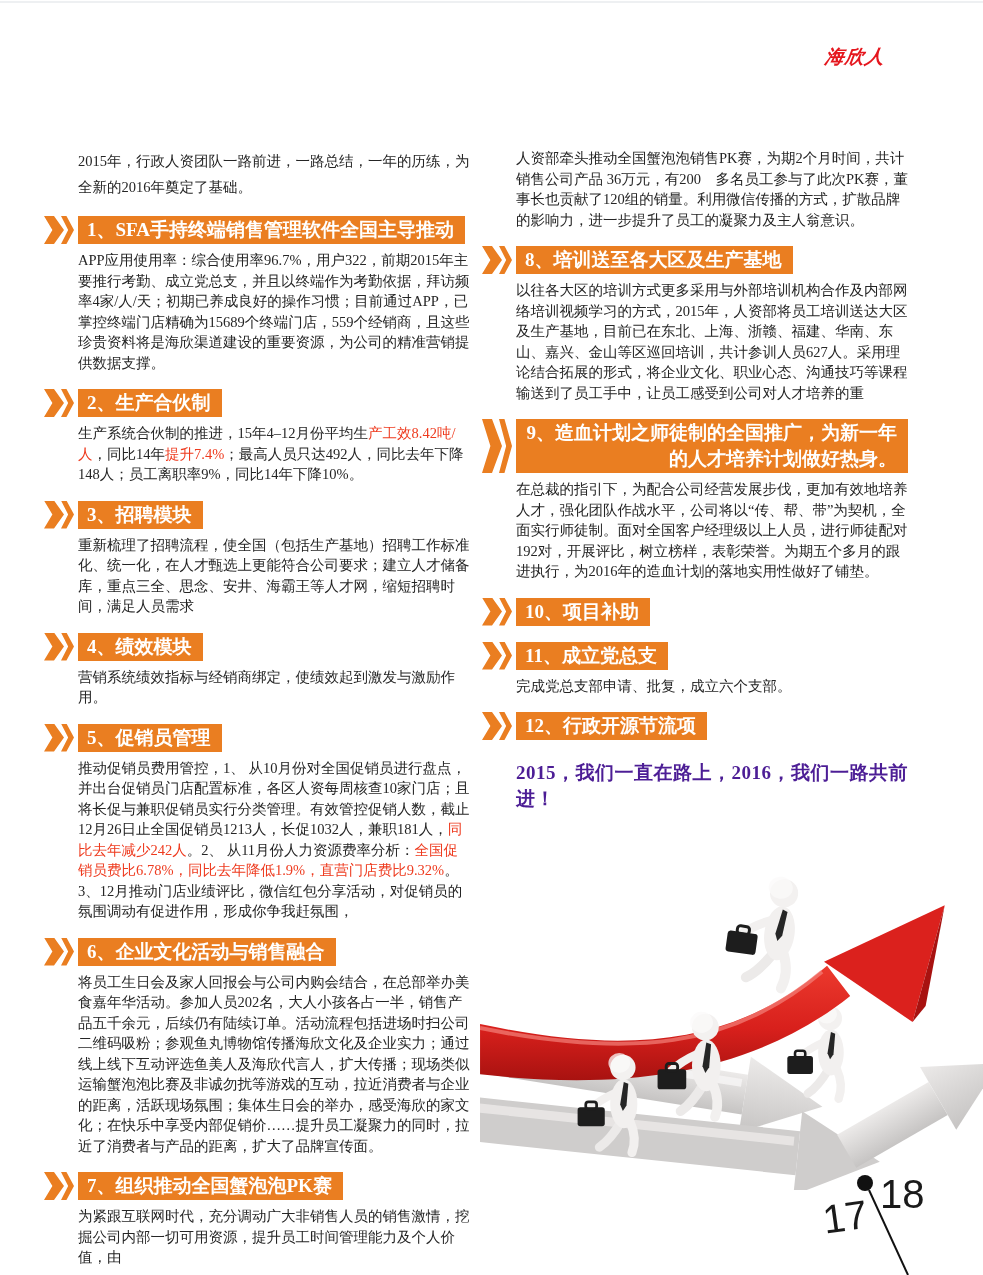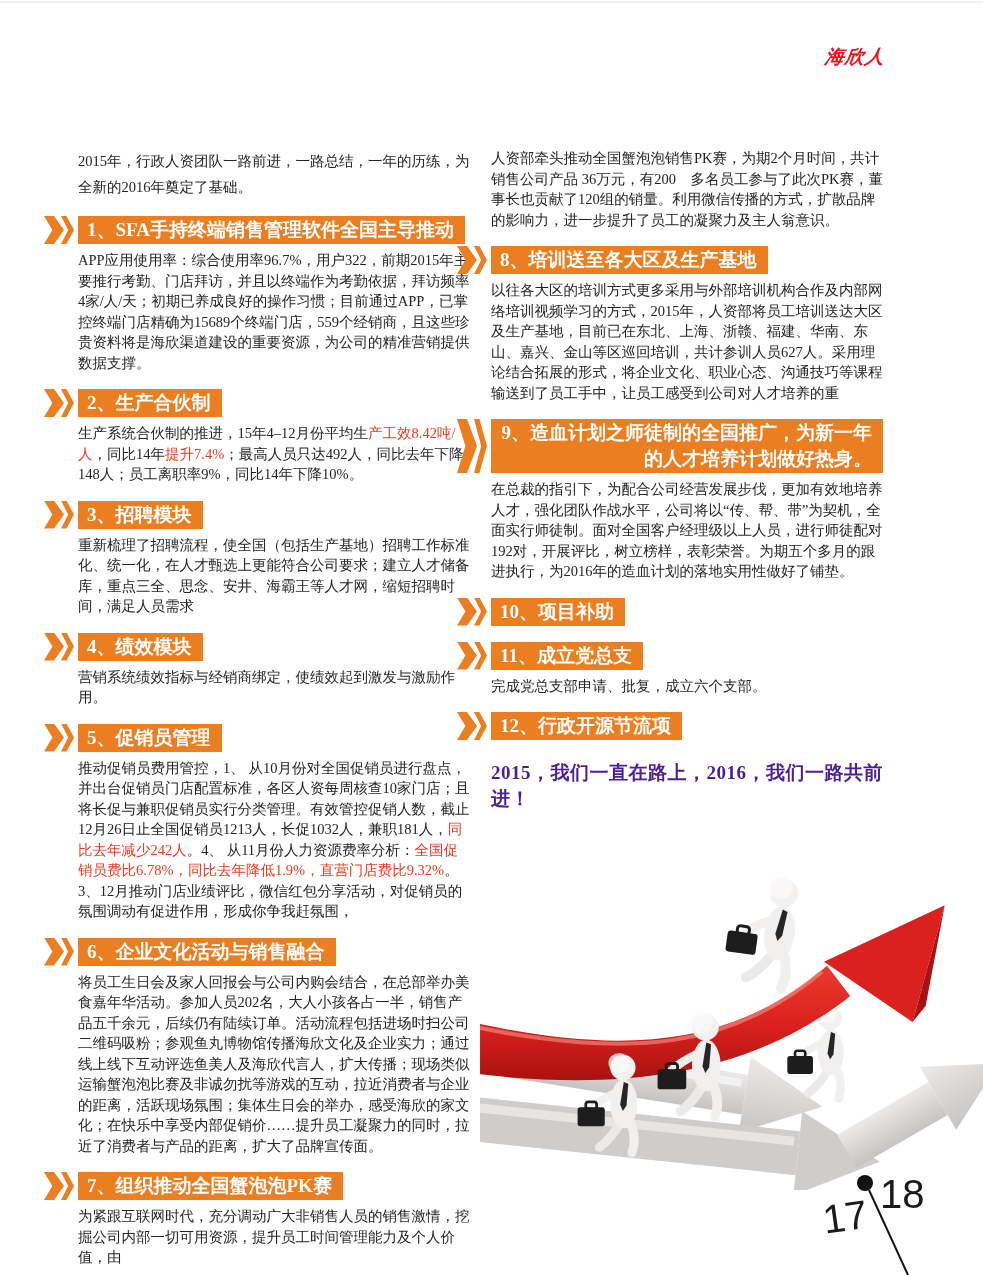--- a/index.html
+++ b/index.html
@@ -3,21 +3,21 @@
 <meta charset="utf-8">
 <style>
   html,body{margin:0;padding:0;background:#ffffff;}
   .page{position:relative;width:983px;height:1275px;background:#fff;overflow:hidden;
         font-family:"Liberation Sans","DejaVu Sans",sans-serif;color:#252525;}
   .topline{position:absolute;top:1px;left:0;width:983px;height:2px;background:#eef0f2;}
   .logo{position:absolute;left:825px;top:44px;font-size:19px;font-weight:bold;
         font-style:italic;color:#e5171e;letter-spacing:1px;transform:skewX(-8deg);}
   .col{position:absolute;top:148px;width:392px;font-family:Liberation Serif, serif;}
   .col-left{left:78px;}
-  .col-right{left:491px;}
+  .col-right{left:516px;}
   .intro,.lead{margin:0;font-size:14.5px;line-height:26px;}
   .lead{line-height:20.5px;}
   .sec{margin-top:16px;}
   .sec-head{position:relative;margin:0;}
   .chev{position:absolute;left:-34px;top:0;height:100%;width:30px;}
   .chev i{position:absolute;top:0;height:100%;background:var(--orange,#ea7e21);}
   .chev .c1{left:0;width:20px;clip-path:polygon(0 0,50% 0,100% 50%,50% 100%,0 100%,42% 50%);}
   .chev .c2{left:17px;width:13px;clip-path:polygon(0 0,42% 0,100% 50%,42% 100%,0 100%,55% 50%);}
   .sec-title{display:inline-block;margin:0;background:#ea7e21;color:#fff;
              font-size:19px;font-weight:bold;line-height:26px;padding:1px 11px 1px 9px;text-align:right;}
@@ -36,21 +36,21 @@
   <div class="logo">海欣人</div>
 
   <div class="col col-left">
     <p class="intro">2015年，行政人资团队一路前进，一路总结，一年的历练，为全新的2016年奠定了基础。</p>
     <div>
         <section class="sec">
           <div class="sec-head"><span class="chev">
               <i class="c1"></i>
               <i class="c2"></i>
             </span><h2 class="sec-title">1、SFA手持终端销售管理软件全国主导推动</h2></div>
-          <p class="sec-body"><span>APP应用使用率：综合使用率96.7%，用户322，前期2015年主要推行考勤、门店拜访，并且以终端作为考勤依据，拜访频率4家/人/天；初期已养成良好的操作习惯；目前通过APP，已掌控终端门店精确为15689个终端门店，559个经销商，且这些珍贵资料将是海欣渠道建设的重要资源，为公司的精准营销提供数据支撑。</span></p>
+          <p class="sec-body"><span>APP应用使用率：综合使用率96.7%，用户322，前期2015年主要推行考勤、成立党总支，并且以终端作为考勤依据，拜访频率4家/人/天；初期已养成良好的操作习惯；目前通过APP，已掌控终端门店精确为15689个终端门店，559个经销商，且这些珍贵资料将是海欣渠道建设的重要资源，为公司的精准营销提供数据支撑。</span></p>
         </section>
         <section class="sec">
           <div class="sec-head"><span class="chev">
               <i class="c1"></i>
               <i class="c2"></i>
             </span><h2 class="sec-title">2、生产合伙制</h2></div>
           <p class="sec-body"><span>生产系统合伙制的推进，15年4–12月份平均生</span><span class="red">产工效8.42吨/人</span><span>，同比14年</span><span class="red">提升7.4%</span><span>；最高人员只达492人，同比去年下降148人；员工离职率9%，同比14年下降10%。</span></p>
         </section>
         <section class="sec">
           <div class="sec-head"><span class="chev">
@@ -64,21 +64,21 @@
               <i class="c1"></i>
               <i class="c2"></i>
             </span><h2 class="sec-title">4、绩效模块</h2></div>
           <p class="sec-body"><span>营销系统绩效指标与经销商绑定，使绩效起到激发与激励作用。</span></p>
         </section>
         <section class="sec">
           <div class="sec-head"><span class="chev">
               <i class="c1"></i>
               <i class="c2"></i>
             </span><h2 class="sec-title">5、促销员管理</h2></div>
-          <p class="sec-body"><span>推动促销员费用管控，1、 从10月份对全国促销员进行盘点，并出台促销员门店配置标准，各区人资每周核查10家门店；且将长促与兼职促销员实行分类管理。有效管控促销人数，截止12月26日止全国促销员1213人，长促1032人，兼职181人，</span><span class="red">同比去年减少242人</span><span>。4、 从11月份人力资源费率分析：</span><span class="red">全国促销员费比6.78%，同比去年降低1.9%，直营门店费比9.32%</span><span>。3、12月推动门店业绩评比，微信红包分享活动，对促销员的氛围调动有促进作用，形成你争我赶氛围，</span></p>
+          <p class="sec-body"><span>推动促销员费用管控，1、 从10月份对全国促销员进行盘点，并出台促销员门店配置标准，各区人资每周核查10家门店；且将长促与兼职促销员实行分类管理。有效管控促销人数，截止12月26日止全国促销员1213人，长促1032人，兼职181人，</span><span class="red">同比去年减少242人</span><span>。2、 从11月份人力资源费率分析：</span><span class="red">全国促销员费比6.78%，同比去年降低1.9%，直营门店费比9.32%</span><span>。3、12月推动门店业绩评比，微信红包分享活动，对促销员的氛围调动有促进作用，形成你争我赶氛围，</span></p>
         </section>
         <section class="sec">
           <div class="sec-head"><span class="chev">
               <i class="c1"></i>
               <i class="c2"></i>
             </span><h2 class="sec-title">6、企业文化活动与销售融合</h2></div>
           <p class="sec-body"><span>将员工生日会及家人回报会与公司内购会结合，在总部举办美食嘉年华活动。参加人员202名，大人小孩各占一半，销售产品五千余元，后续仍有陆续订单。活动流程包括进场时扫公司二维码吸粉；参观鱼丸博物馆传播海欣文化及企业实力；通过线上线下互动评选鱼美人及海欣代言人，扩大传播；现场类似运输蟹泡泡比赛及非诚勿扰等游戏的互动，拉近消费者与企业的距离，活跃现场氛围；集体生日会的举办，感受海欣的家文化；在快乐中享受内部促销价……提升员工凝聚力的同时，拉近了消费者与产品的距离，扩大了品牌宣传面。</span></p>
         </section>
         <section class="sec">
           <div class="sec-head"><span class="chev">

